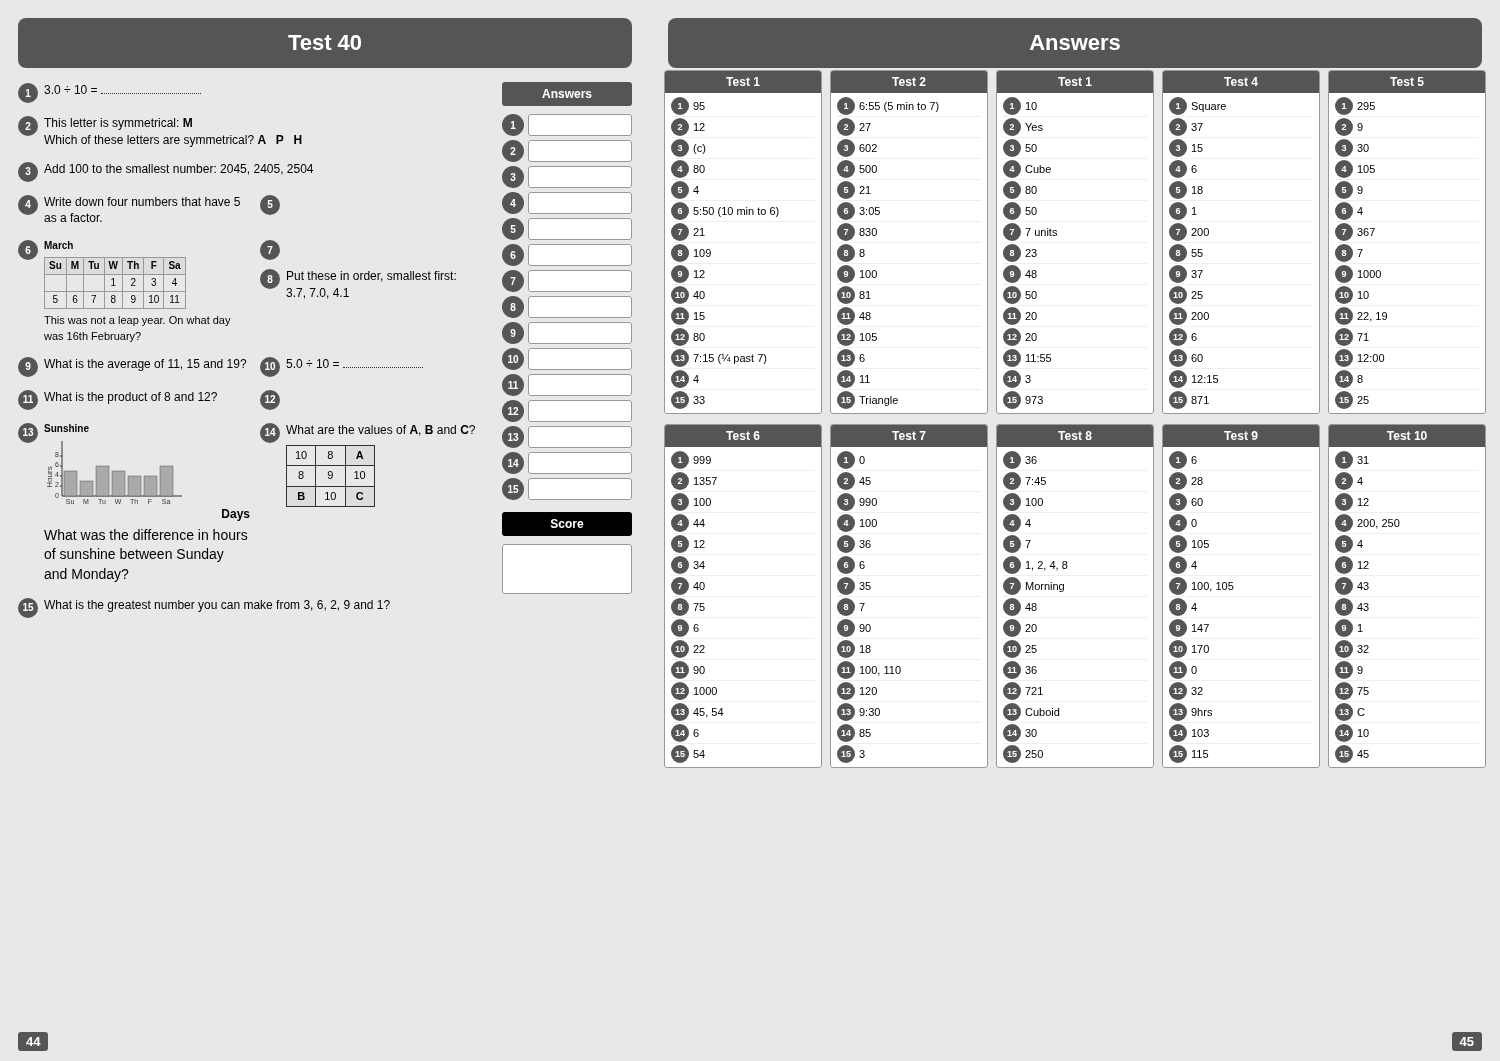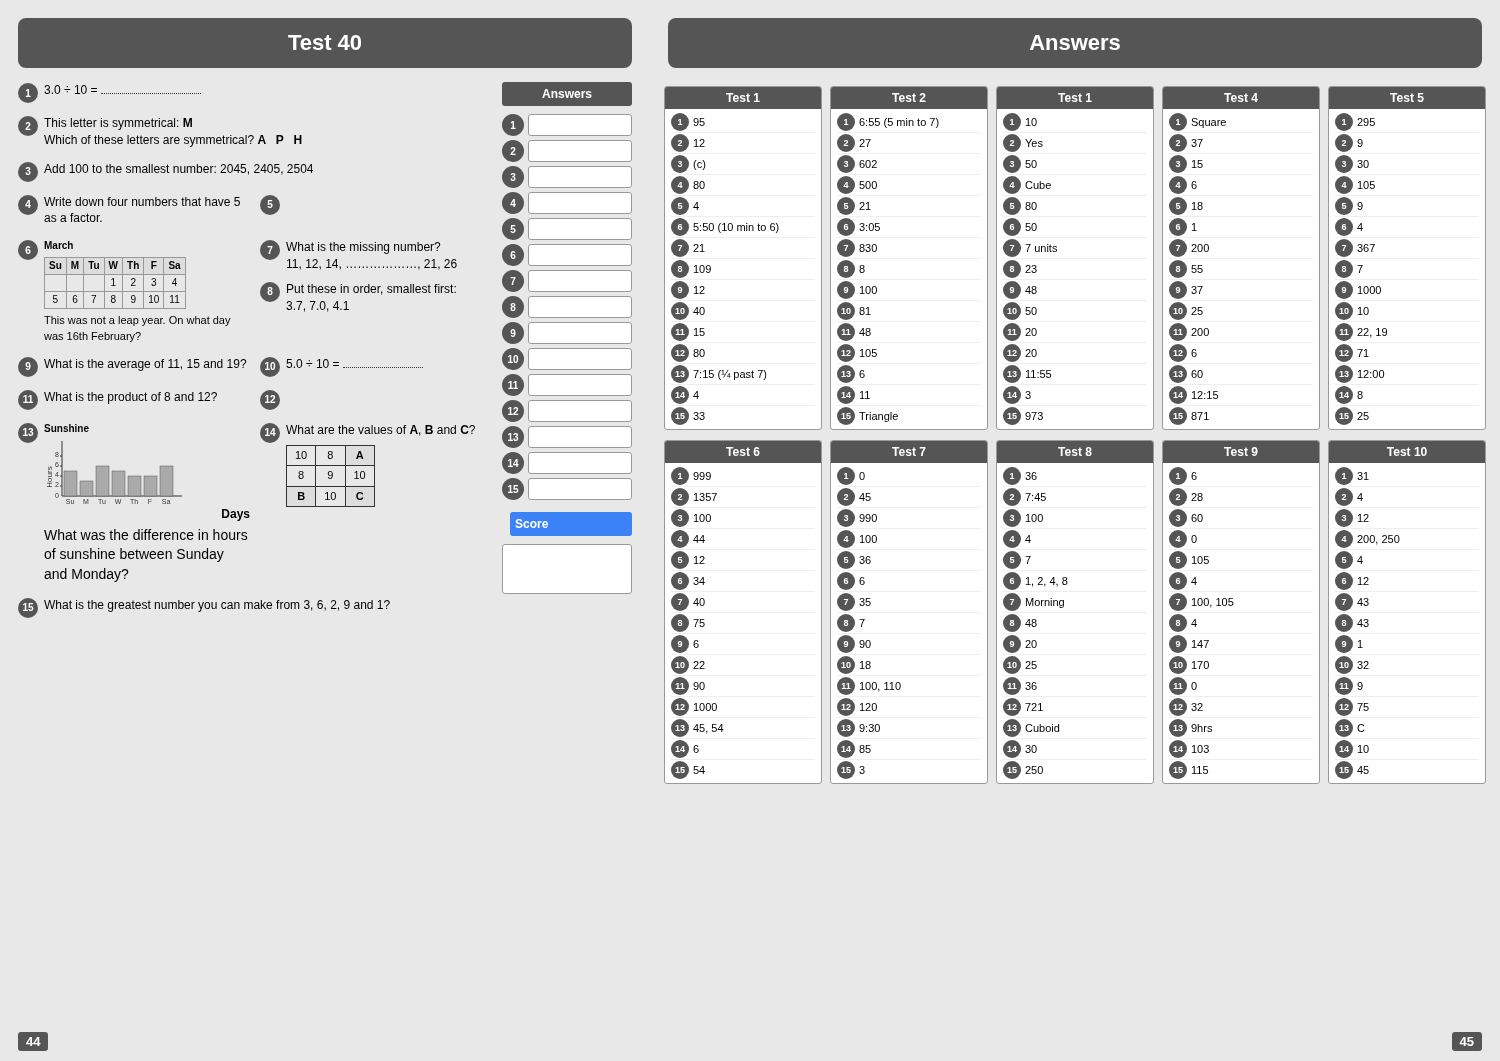--- a/index.html
+++ b/index.html
@@ -93,27 +93,27 @@
 
     .answer-line {
       flex: 1;
       border: 1px solid #999;
       background: #fff;
       height: 22px;
       border-radius: 3px;
     }
 
     .score-box {
-      background: #3b82f6;
+      background: #000000;
       color: #fff;
+      text-align: center;
       font-weight: bold;
       padding: 5px;
       border-radius: 3px;
       margin-top: 8px;
-      margin-left: 8px;
     }
     .score-area {
       border: 1px solid #999;
       background: #fff;
       height: 50px;
       border-radius: 3px;
       margin-top: 4px;
     }
 
     .q-line {
@@ -206,21 +206,21 @@
       background: #555;
       color: #fff;
       padding: 2px 8px;
       border-radius: 3px;
     }
     .page-num-left { left: 18px; }
     .page-num-right { right: 18px; }
 
     
     .answers-page-content {
-      padding: 18px 14px;
+      padding: 2px 14px;
     }
 
     .answers-grid {
       display: flex;
       flex-direction: column;
       gap: 10px;
     }
 
     .answers-row {
       display: flex;
@@ -361,21 +361,20 @@
                 </tr>
               </tbody>
                 </table>
               <div style="margin-top:4px; font-size:11px;">This was not a leap year. On what day was 16th February?</div>
             </div>
           </div>
         </div>
         <div class="two-col-right">
           <div class="q-line">
             <div class="q-num">7</div>
-            <div class="q-text">What is the missing number?<br>11, 12, 14, ………………, 21, 26</div>
           </div>
           <div class="q-line" style="margin-top:8px;">
             <div class="q-num">8</div>
             <div class="q-text">Put these in order, smallest first:<br>3.7, 7.0, 4.1</div>
           </div>
         </div>
       </div>
 
       <div class="two-col">
         <div class="two-col-left">

